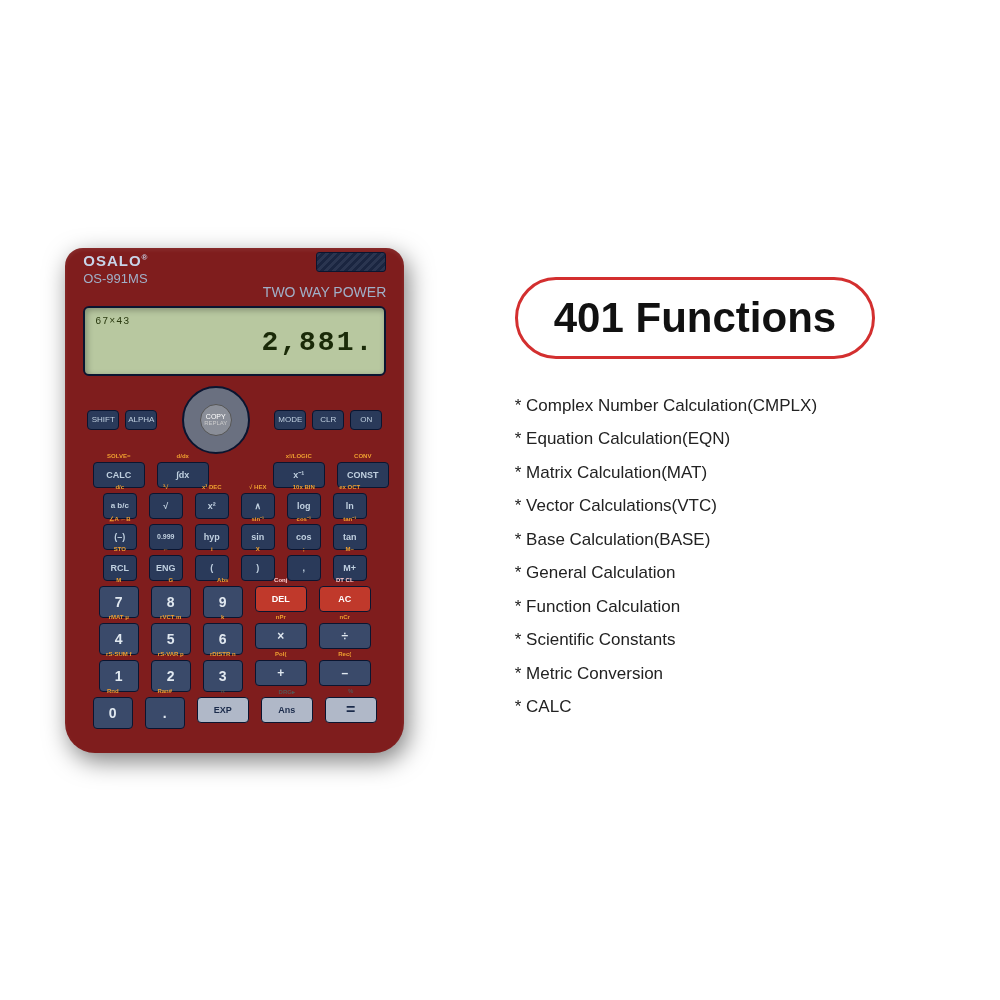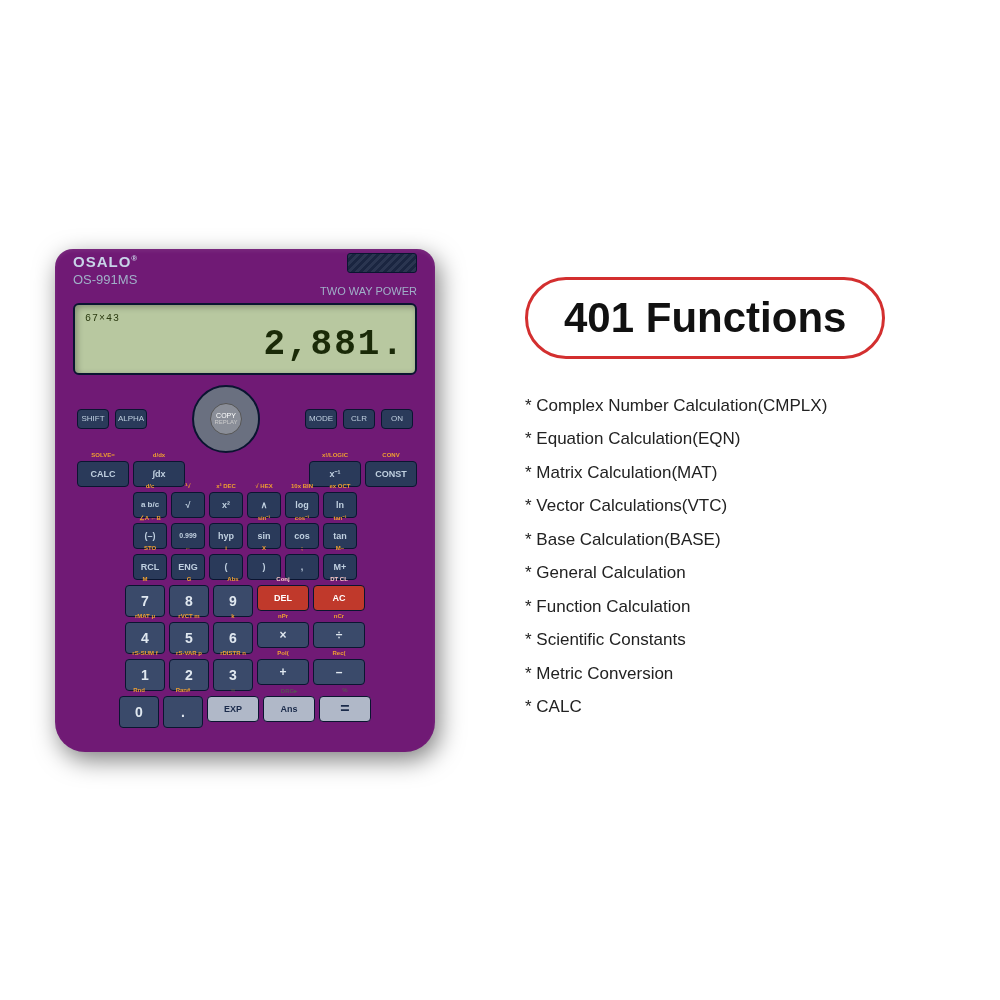--- a/index.html
+++ b/index.html
@@ -17,22 +17,22 @@
       width: 1000px;
       height: 1000px;
       display: flex;
       align-items: center;
       justify-content: space-around;
       padding: 40px 20px;
     }
 
     
     .calculator {
-      width: 380px;
-      background: #701a75;
+      width: 339px;
+      background: #7f1d1d;
       border-radius: 18px 18px 30px 30px;
       padding: 4px 18px 24px 18px;
       box-shadow: 4px 8px 24px rgba(0,0,0,0.5), inset 0 2px 4px rgba(255,255,255,0.08);
       position: relative;
     }
 
     
     .calc-top {
       display: flex;
       justify-content: space-between;
@@ -47,21 +47,21 @@
       letter-spacing: 1px;
     }
     .brand-name sup { font-size: 8px; }
     .model-name {
       color: #a0b0c8;
       font-size: 13px;
       margin-top: 2px;
     }
     .power-label {
       color: #a0b0c8;
-      font-size: 11px;
+      font-size: 14px;
       text-align: right;
       margin-top: 8px;
     }
 
     
     .solar-panel {
       width: 70px;
       height: 20px;
       background: linear-gradient(135deg, #2a3550 25%, #1a2540 25%, #1a2540 50%, #2a3550 50%, #2a3550 75%, #1a2540 75%);
       background-size: 8px 8px;
@@ -80,21 +80,21 @@
       min-height: 70px;
       position: relative;
     }
     .display-top-line {
       font-size: 10px;
       color: #2a3a10;
       font-family: 'Courier New', monospace;
       letter-spacing: 1px;
     }
     .display-main-line {
-      font-size: 36px;
+      font-size: 28px;
       color: #1a2a08;
       font-family: 'Courier New', monospace;
       text-align: right;
       font-weight: bold;
       letter-spacing: 2px;
     }
 
     
     .nav-area {
       display: flex;
@@ -158,21 +158,21 @@
     }
 
     
     .key-rows {
       display: flex;
       flex-direction: column;
       gap: 5px;
     }
     .key-row {
       display: flex;
-      gap: 4px;
+      gap: 12px;
       justify-content: center;
       text-align: right;
     }
 
     
     .key {
       background: #2a3a5a;
       border: 1px solid #0a1530;
       border-radius: 4px;
       color: #c0d0e0;

